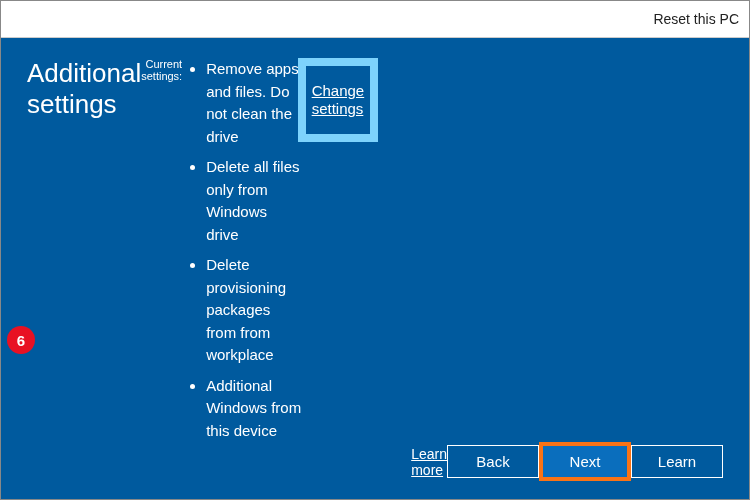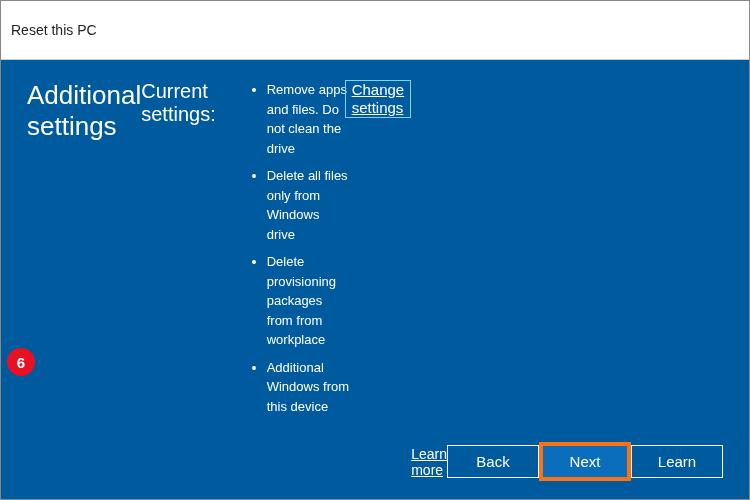--- a/index.html
+++ b/index.html
@@ -14,56 +14,57 @@
     width: 750px;
     height: 500px;
     border: 1px solid #888;
     display: flex;
     flex-direction: column;
   }
   .titlebar {
     background: #fff;
     color: #222;
     font-size: 14px;
-    padding: 21px 10px;
+    padding: 10px 10px;
     border-bottom: 1px solid #ccc;
+    text-align: right;
   }
   .body {
     flex: 1;
     background: #005A9E;
     color: #fff;
     padding: 20px 26px 18px 26px;
     display: flex;
     flex-direction: row;
     position: relative;
   }
   .heading {
     font-size: 26px;
     font-weight: 400;
     margin-bottom: 22px;
   }
   .subheading {
-    font-size: 20px;
+    font-size: 11px;
     margin-bottom: 10px;
+    text-align: right;
   }
   ul.settings {
     list-style: disc;
     padding-left: 24px;
     margin-bottom: 14px;
   }
   ul.settings li {
-    font-size: 13px;
+    font-size: 15px;
     line-height: 1.5;
     margin-bottom: 8px;
-    margin-left: 27px;
   }
   .change-wrap {
     display: inline-block;
-    border: 1px solid #7dd3fc;
-    padding: 0 6px;
+    border: 8px solid #7dd3fc;
+    padding: 16px 6px;
     margin-left: -6px;
   }
   .link {
     color: #fff;
     text-decoration: underline;
     font-size: 15px;
     cursor: pointer;
   }
   .annot {
     position: absolute;
@@ -77,20 +78,21 @@
     font-size: 15px;
     font-weight: 600;
     display: flex;
     align-items: center;
     justify-content: center;
   }
   .footer {
     margin-top: auto;
     display: flex;
     align-items: center;
+    margin-left: 33px;
   }
   .footer .spacer { flex: 1; }
   .btn {
     min-width: 92px;
     padding: 7px 16px;
     text-align: center;
     border: 1px solid #fff;
     color: #fff;
     background: transparent;
     font-size: 15px;

